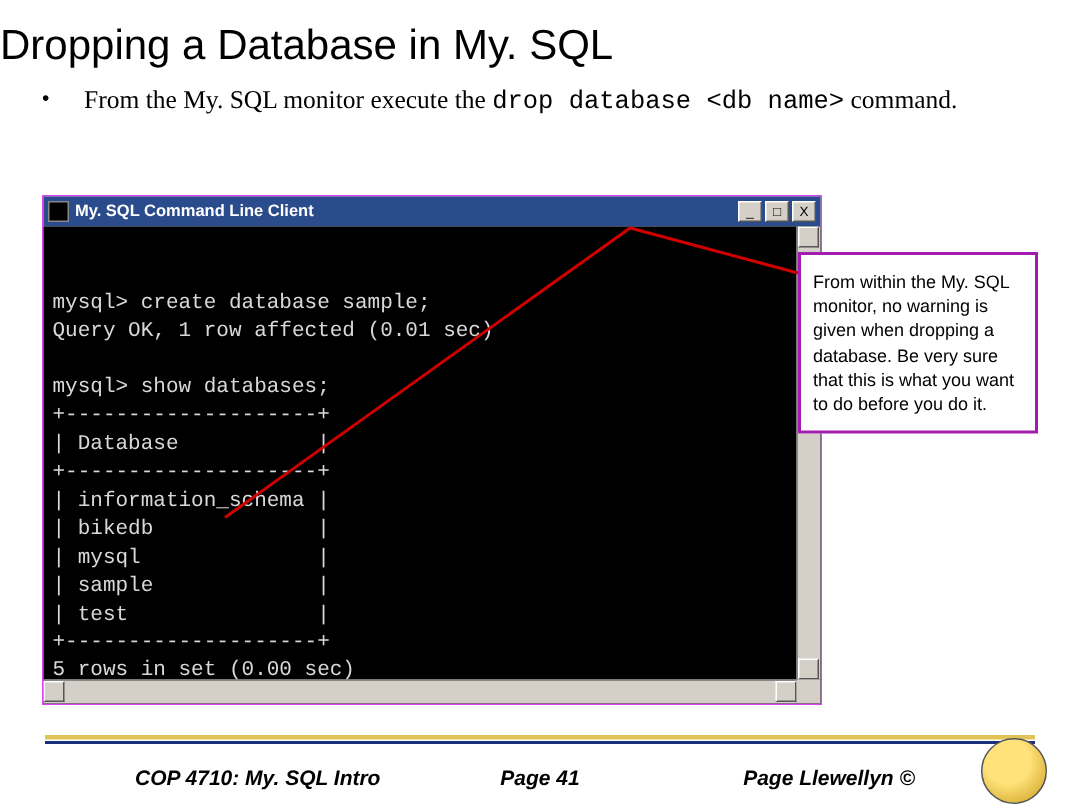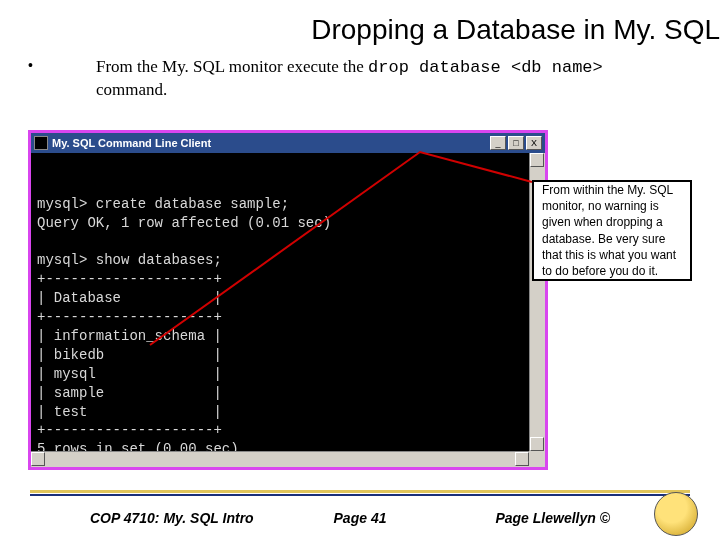--- a/index.html
+++ b/index.html
@@ -11,21 +11,21 @@
     position: relative;
     overflow: hidden;
   }
   .slide {
     width: 720px;
     height: 540px;
     position: relative;
     background: #fff;
   }
   .title {
-    text-align: right;
+    text-align: left;
     font-size: 28px;
     padding-top: 14px;
     padding-bottom: 6px;
     font-weight: normal;
     font-family: Arial, sans-serif;
   }
   .bullet-row {
     display: flex;
     padding: 4px 50px 0 28px;
     font-size: 16px;
@@ -33,32 +33,31 @@
   }
   .bullet-dot {
     width: 28px;
     flex: 0 0 28px;
     font-size: 14px;
   }
   .bullet-text {
     flex: 1;
     font-family: "Times New Roman", serif;
     font-size: 17px;
-    margin-left: 40px;
   }
   .bullet-text .code {
     font-family: "Courier New", monospace;
   }
   .console-wrap {
     position: absolute;
     left: 28px;
     top: 130px;
     width: 520px;
     height: 340px;
-    border: 3px solid #d946ef;
+    border: 1px solid #d946ef;
     background: #e8e8e0;
     display: flex;
     flex-direction: column;
   }
   .titlebar {
     height: 20px;
     background: linear-gradient(#2b4c8c,#2b4c8c);
     display: flex;
     align-items: center;
     padding: 0 3px;
@@ -116,25 +115,25 @@
     background:#d4d0c8;
   }
   .sb-btn {
     width:14px;height:14px;background:#d4d0c8;
     border:1px solid #fff;border-right-color:#555;border-bottom-color:#555;
     position:absolute;
   }
   .callout {
     position: absolute;
     right: 28px;
-    top: 180px;
+    top: 168px;
     width: 160px;
     background: #fff;
-    border: 2px solid #000000;
-    padding: 0 8px;
+    border: 2px solid #a21caf;
+    padding: 10px 8px;
     font-size: 12px;
     font-family: Arial, sans-serif;
     line-height: 1.35;
     z-index: 5;
   }
   .callout-line {
     position: absolute;
     z-index: 4;
   }
   .footer {

